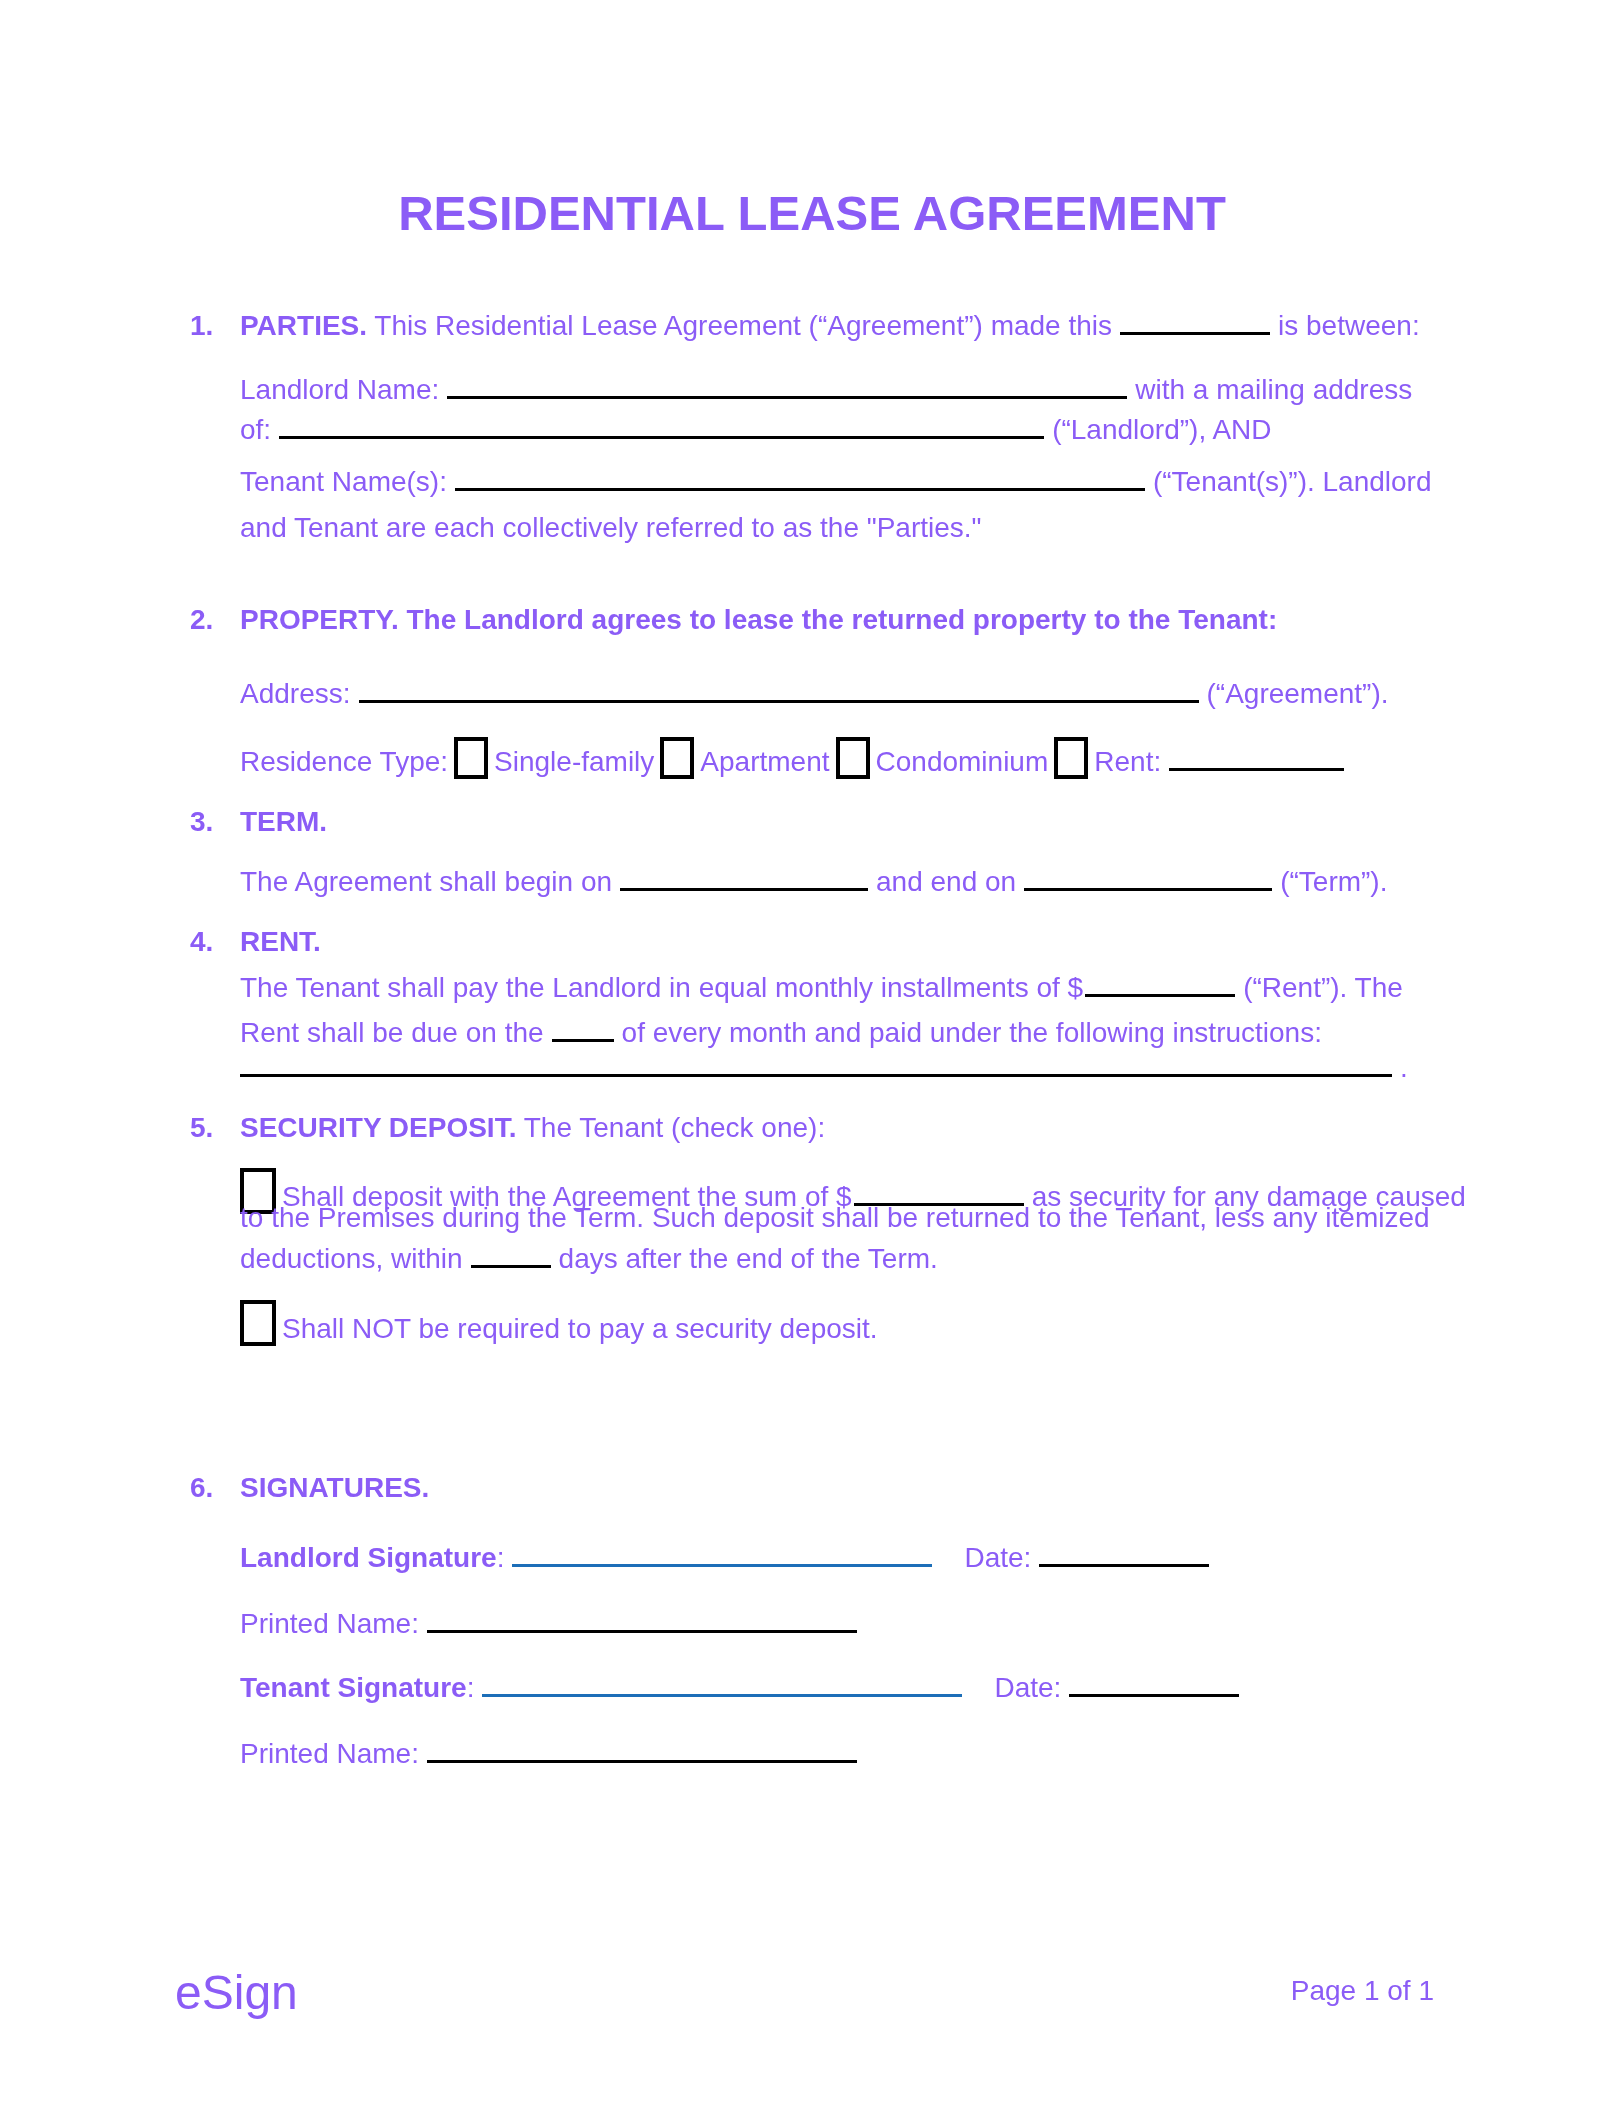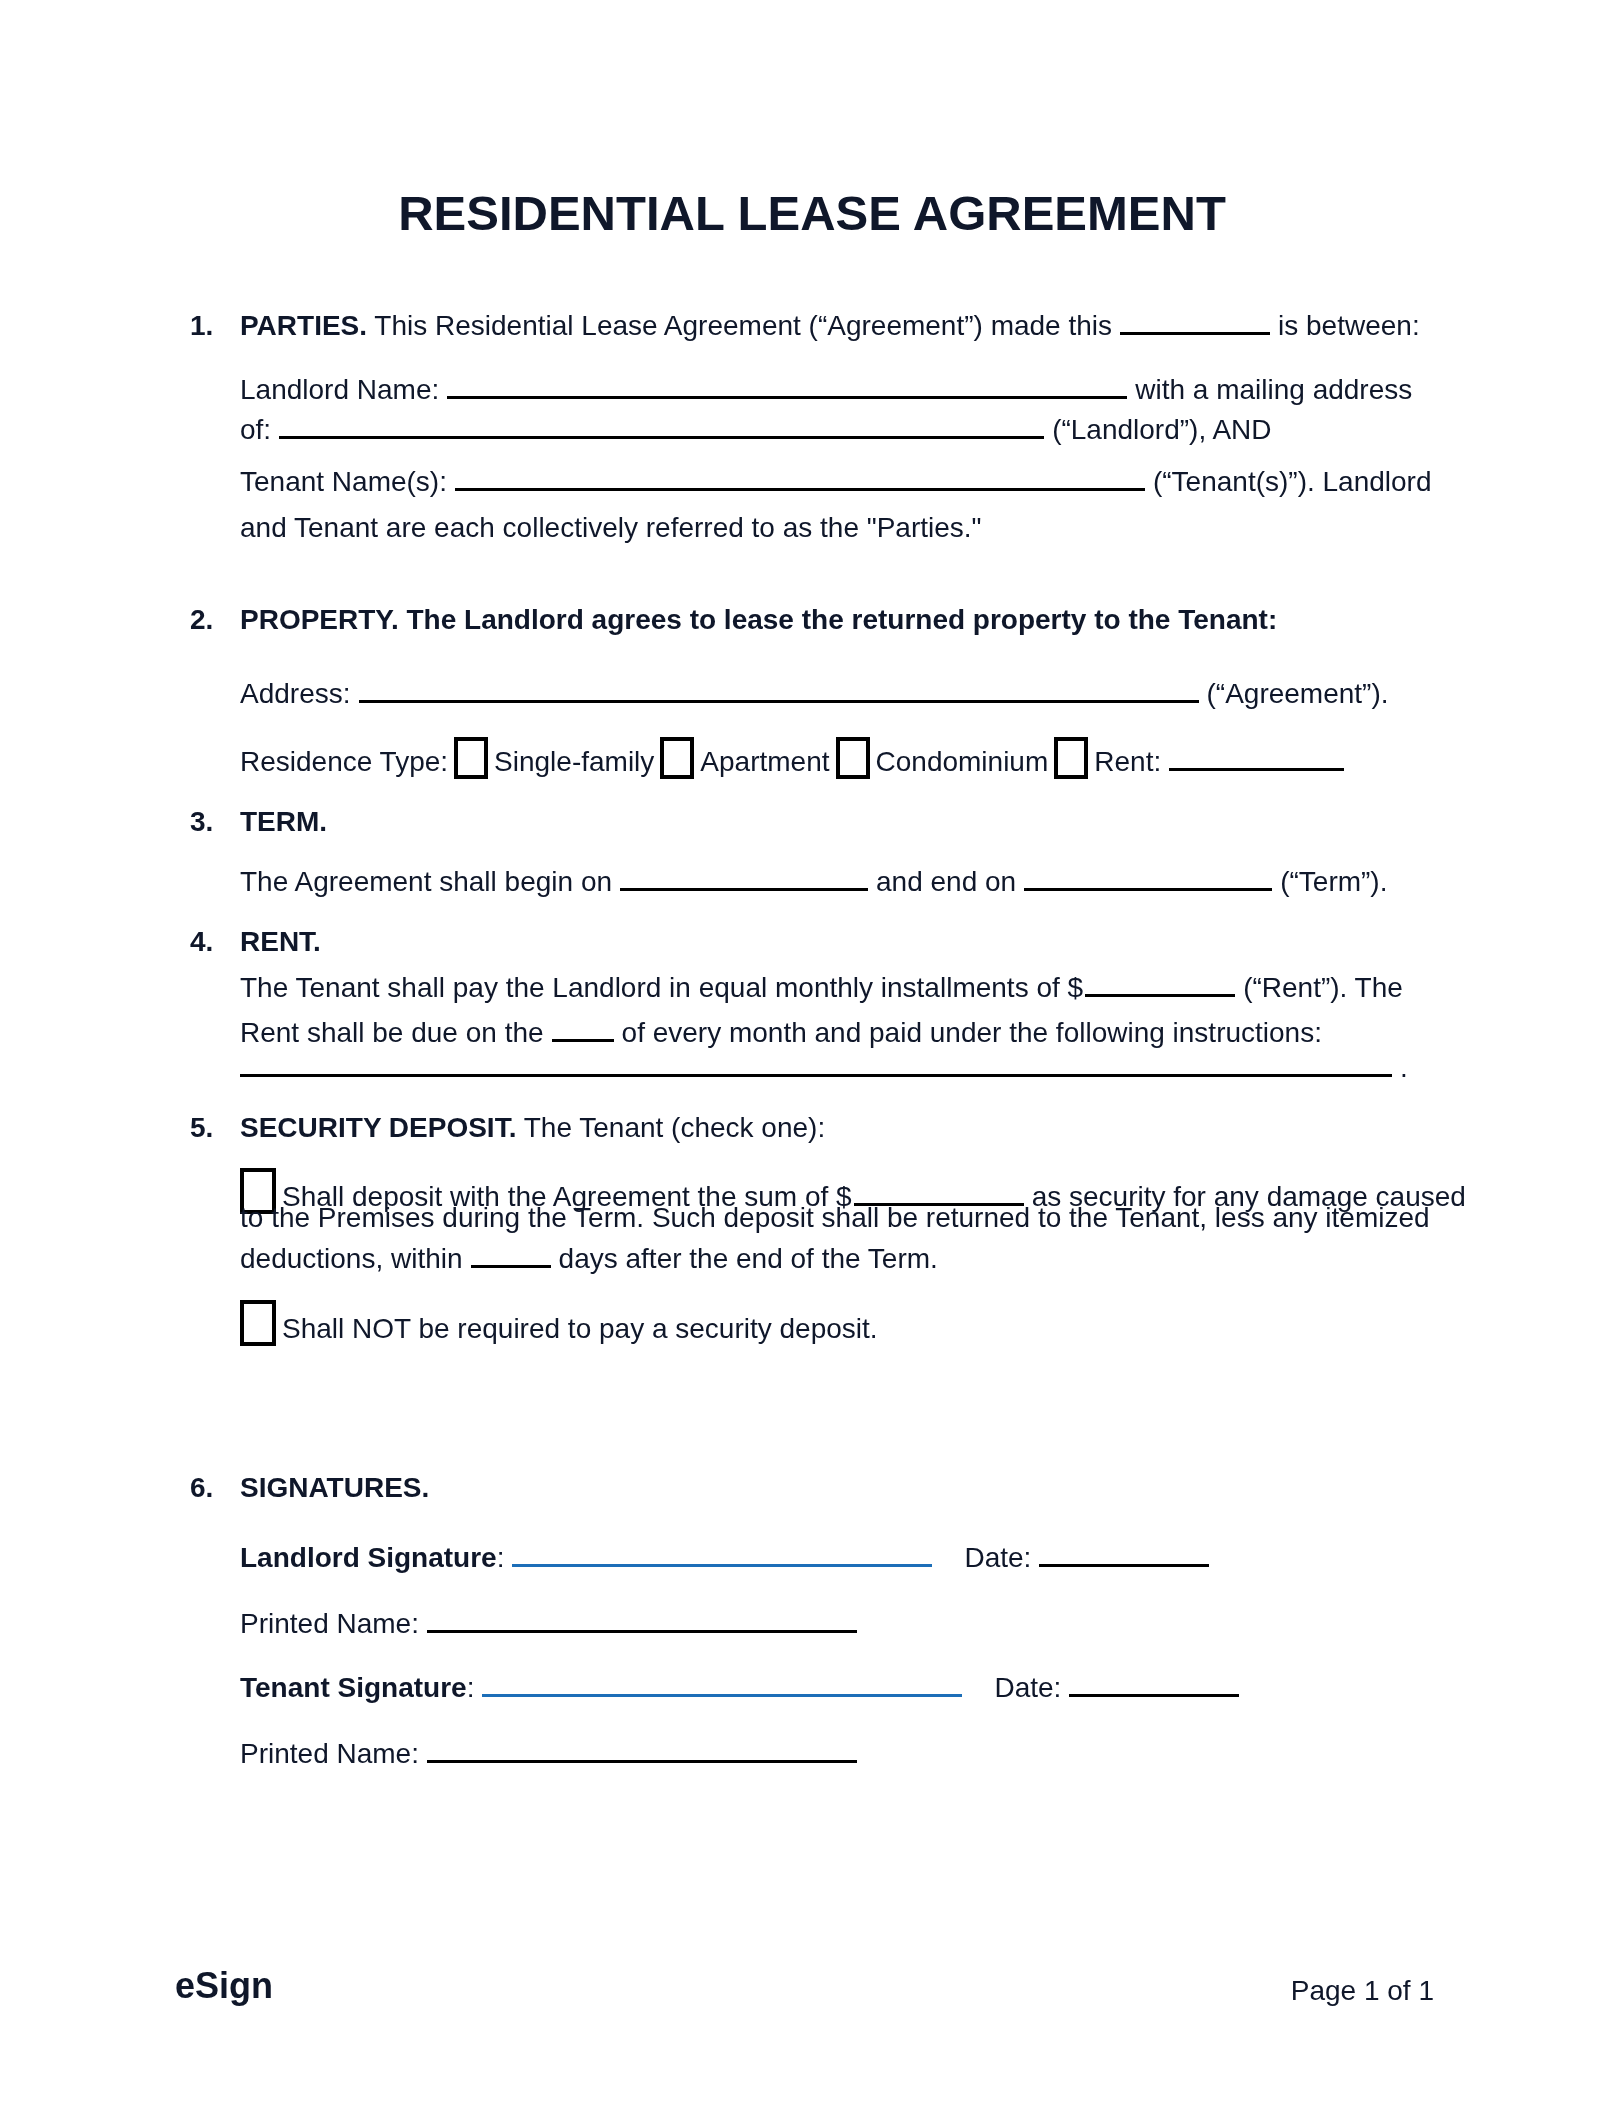--- a/index.html
+++ b/index.html
@@ -4,21 +4,21 @@
 <style>
   html, body { margin: 0; padding: 0; background: #ffffff; }
   .page {
     position: relative;
     width: 1624px;
     height: 2112px;
     margin: 0 auto;
     background: #ffffff;
     font-family: "Liberation Sans", "DejaVu Sans", sans-serif;
     font-size: 28px;
-    color: #0f172a;
+    color: #8b5cf6;
   }
   .title {
     position: absolute;
     top: 185px;
     left: 0;
     width: 100%;
     text-align: center;
     font-size: 49px;
     font-weight: 700;
   }
@@ -55,22 +55,22 @@
     border: 4px solid #000000;
     vertical-align: -8px;
     margin: 0 6px 0 6px;
     background: #ffffff;
   }
   .cbbig { width: 28px; height: 38px; margin-left: 0; }
   .brand {
     position: absolute;
     left: 175px;
     top: 1965px;
-    font-size: 36px;
-    font-weight: 700;
+    font-size: 48px;
+    font-weight: 400;
   }
   .pagenum {
     position: absolute;
     right: 190px;
     top: 1975px;
     font-size: 28px;
   }
 </style>
 </head>
 <body>

